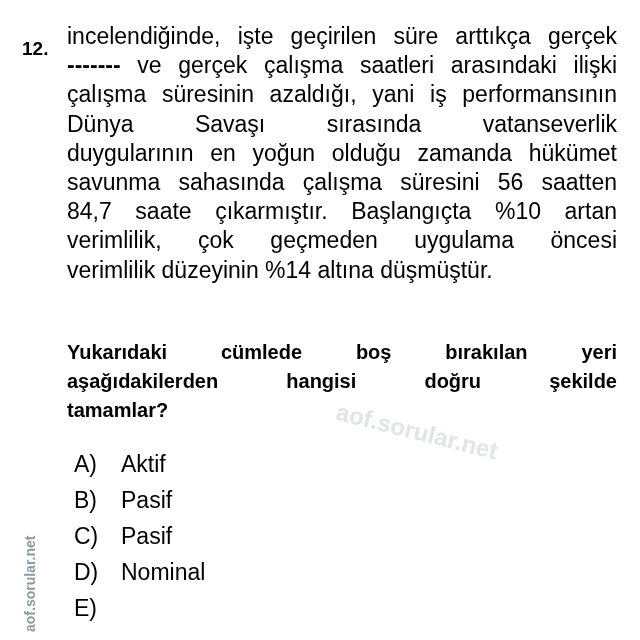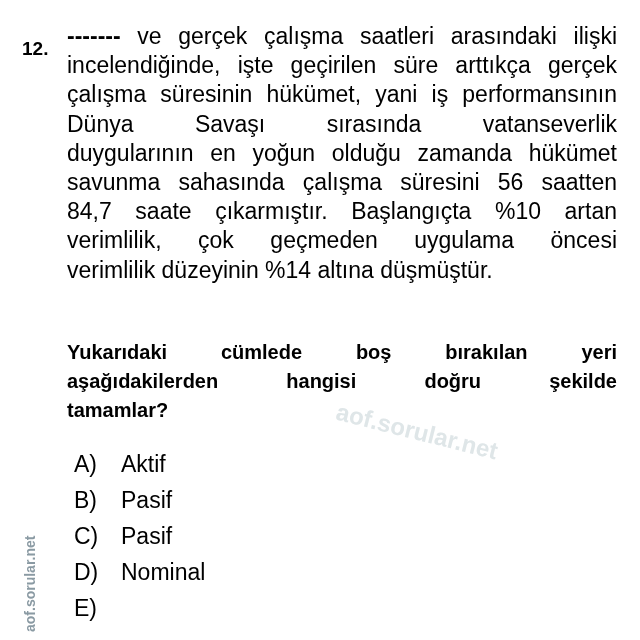--- a/index.html
+++ b/index.html
@@ -22,23 +22,23 @@
          transform:rotate(14deg); transform-origin:left top; }
   .wm2 { position:absolute; left:22px; top:632px; font-size:14px; font-weight:bold; color:#8a9aa3;
          transform:rotate(-90deg); transform-origin:left top; white-space:nowrap; }
 </style>
 </head>
 <body>
 
 <div class="qnum">12.</div>
 
 <div class="stem">
+  <span class="line">incelendiğinde, işte geçirilen süre arttıkça gerçek</span>
   <span class="line"><span class="blank">-------</span><span> ve gerçek çalışma saatleri arasındaki ilişki</span></span>
-  <span class="line">incelendiğinde, işte geçirilen süre arttıkça gerçek</span>
-  <span class="line">çalışma süresinin hükümet, yani iş performansının</span>
+  <span class="line">çalışma süresinin azaldığı, yani iş performansının</span>
   <span class="line">Dünya Savaşı sırasında vatanseverlik</span>
   <span class="line">duygularının en yoğun olduğu zamanda hükümet</span>
   <span class="line">savunma sahasında çalışma süresini 56 saatten</span>
   <span class="line">84,7 saate çıkarmıştır. Başlangıçta %10 artan</span>
   <span class="line">verimlilik, çok geçmeden uygulama öncesi</span>
   <span class="line last">verimlilik düzeyinin %14 altına düşmüştür.</span>
 </div>
 
 <div class="prompt">
   <span class="line">Yukarıdaki cümlede boş bırakılan yeri</span>

